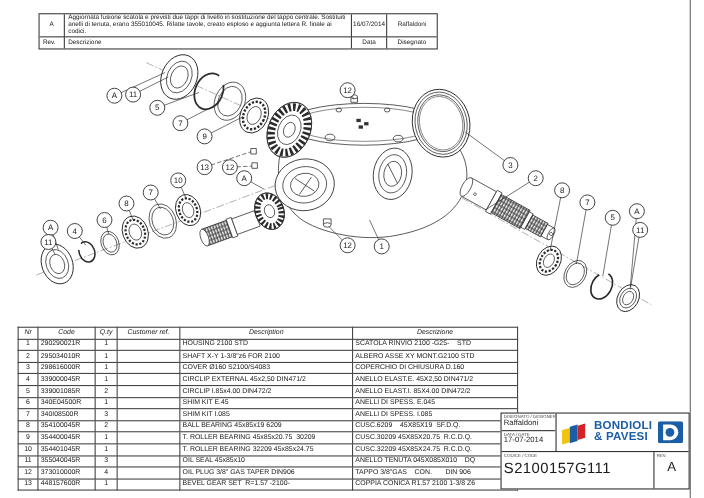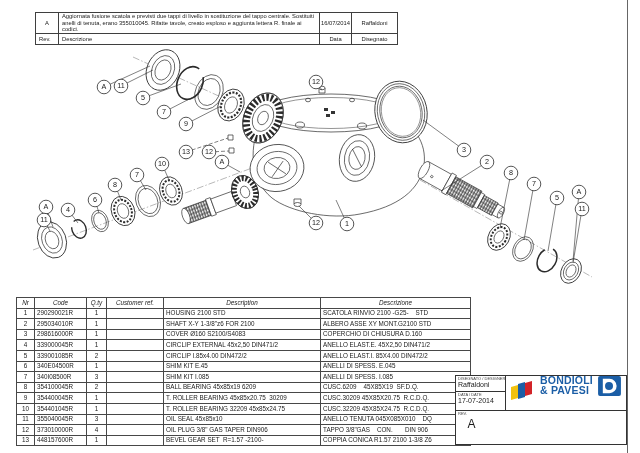--- a/index.html
+++ b/index.html
@@ -35,21 +35,21 @@
   table.parts td.c2{text-align:center;}
 
   
   .titleblock{position:absolute;left:455px;top:375px;width:172px;height:70px;
     border:1px solid #333;background:#fff;display:flex;flex-direction:column;box-sizing:border-box;}
   .tb-row1{height:35px;display:flex;border-bottom:1px solid #333;}
   .tb-col-author{width:49px;border-right:1px solid #333;display:flex;flex-direction:column;overflow:hidden;}
   .tb-lbl{font-size:4px;color:#444;padding:1px 2px 0;line-height:1.1;white-space:nowrap;overflow:hidden;}
   .tb-val{font-size:7px;padding:0 2px 1px;line-height:1.2;white-space:nowrap;}
   .tb-date-lbl{border-top:1px solid #333;}
-  .tb-col-logo{flex:1;display:flex;gap:5px;padding:0 3px;overflow:hidden;}
+  .tb-col-logo{flex:1;display:flex;align-items:center;gap:5px;padding:0 3px;overflow:hidden;}
   .brand-text{font-weight:bold;font-size:10.5px;line-height:.95;letter-spacing:.2px;}
   .tb-row2{height:33px;display:flex;}
   .tb-col-code{flex:1;border-right:1px solid #333;display:flex;flex-direction:column;overflow:hidden;}
   .tb-code-val{font-size:13.5px;padding:1px 2px;letter-spacing:.4px;white-space:nowrap;}
   .tb-col-rev{width:31px;display:flex;flex-direction:column;}
   .tb-rev-val{font-size:12px;text-align:center;flex:1;}
 
   svg.diagram{position:absolute;left:0;top:0;width:640px;height:300px;}
   svg.diagram *{vector-effect:non-scaling-stroke;}
 </style>
@@ -446,20 +446,24 @@
           <div>&amp; PAVESI</div>
         </div>
         <svg width="23" height="20" viewBox="0 0 24 21">
           <rect width="24" height="21" rx="2" fill="#1b5ea6"></rect>
           <path d="M5,3 h7 a7.5,7.5 0 0 1 0,15 h-7 z" fill="#fff"></path>
           <circle cx="11.5" cy="10.5" r="4.2" fill="#1b5ea6"></circle>
         </svg>
       </div>
     </div>
     <div class="tb-row2">
+      <div class="tb-col-code">
+        <div class="tb-lbl">CODICE / CODE</div>
+        <div class="tb-code-val">S2100157G111</div>
+      </div>
       <div class="tb-col-rev">
         <div class="tb-lbl">REV.</div>
         <div class="tb-rev-val">A</div>
       </div>
     </div>
   </div>
 
   <div class="sheet-border-right"></div>
 </div>
 

